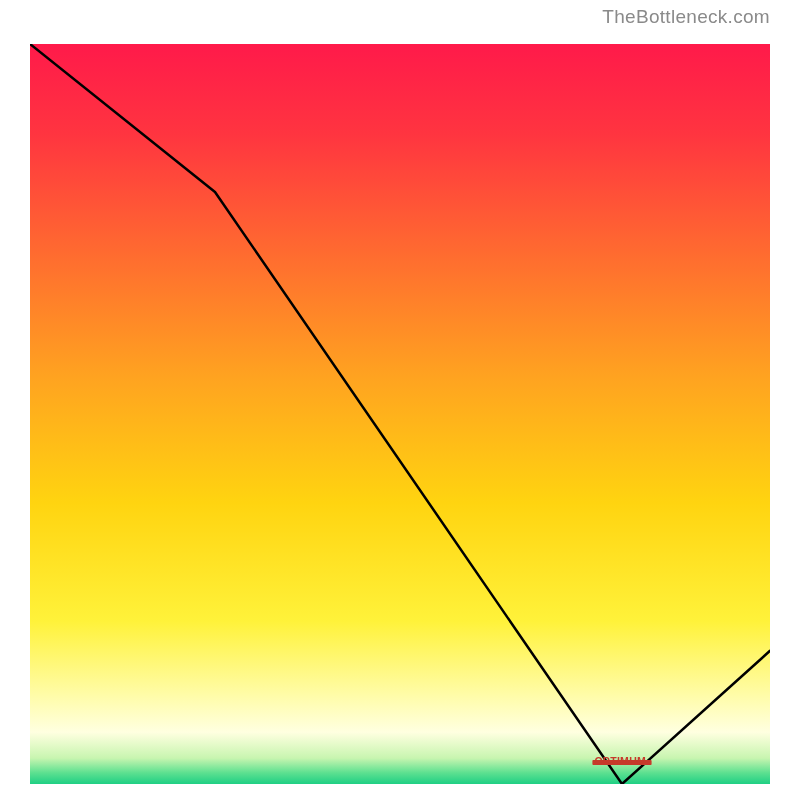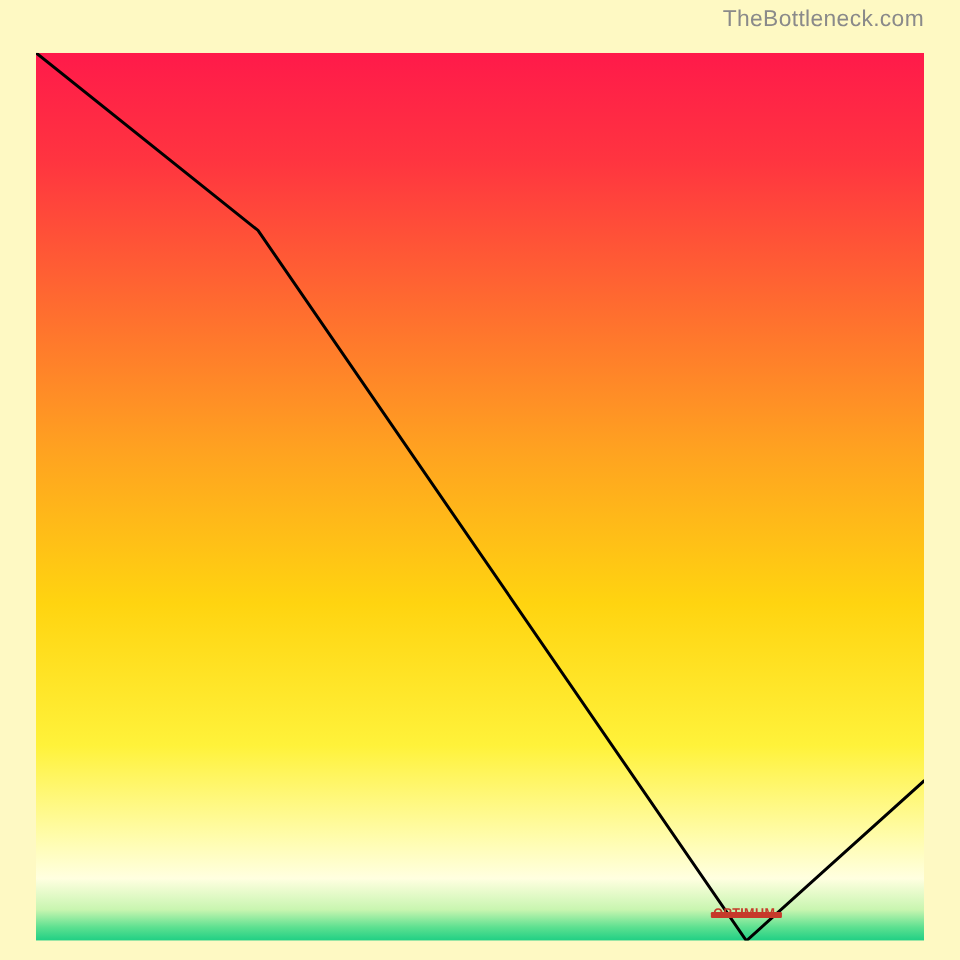--- a/index.html
+++ b/index.html
@@ -8,21 +8,21 @@
     width: 800px;
     height: 800px;
     background: #000;
     font-family: Arial, Helvetica, sans-serif;
     overflow: hidden;
   }
   .stage {
     position: relative;
     width: 800px;
     height: 800px;
-    background: #fef9c3;
+    background: #ffffff;
   }
   .plot-area {
     position: absolute;
     left: 30px;
     top: 44px;
     width: 740px;
     height: 740px;
     overflow: hidden;
   }
   .plot-area svg {

